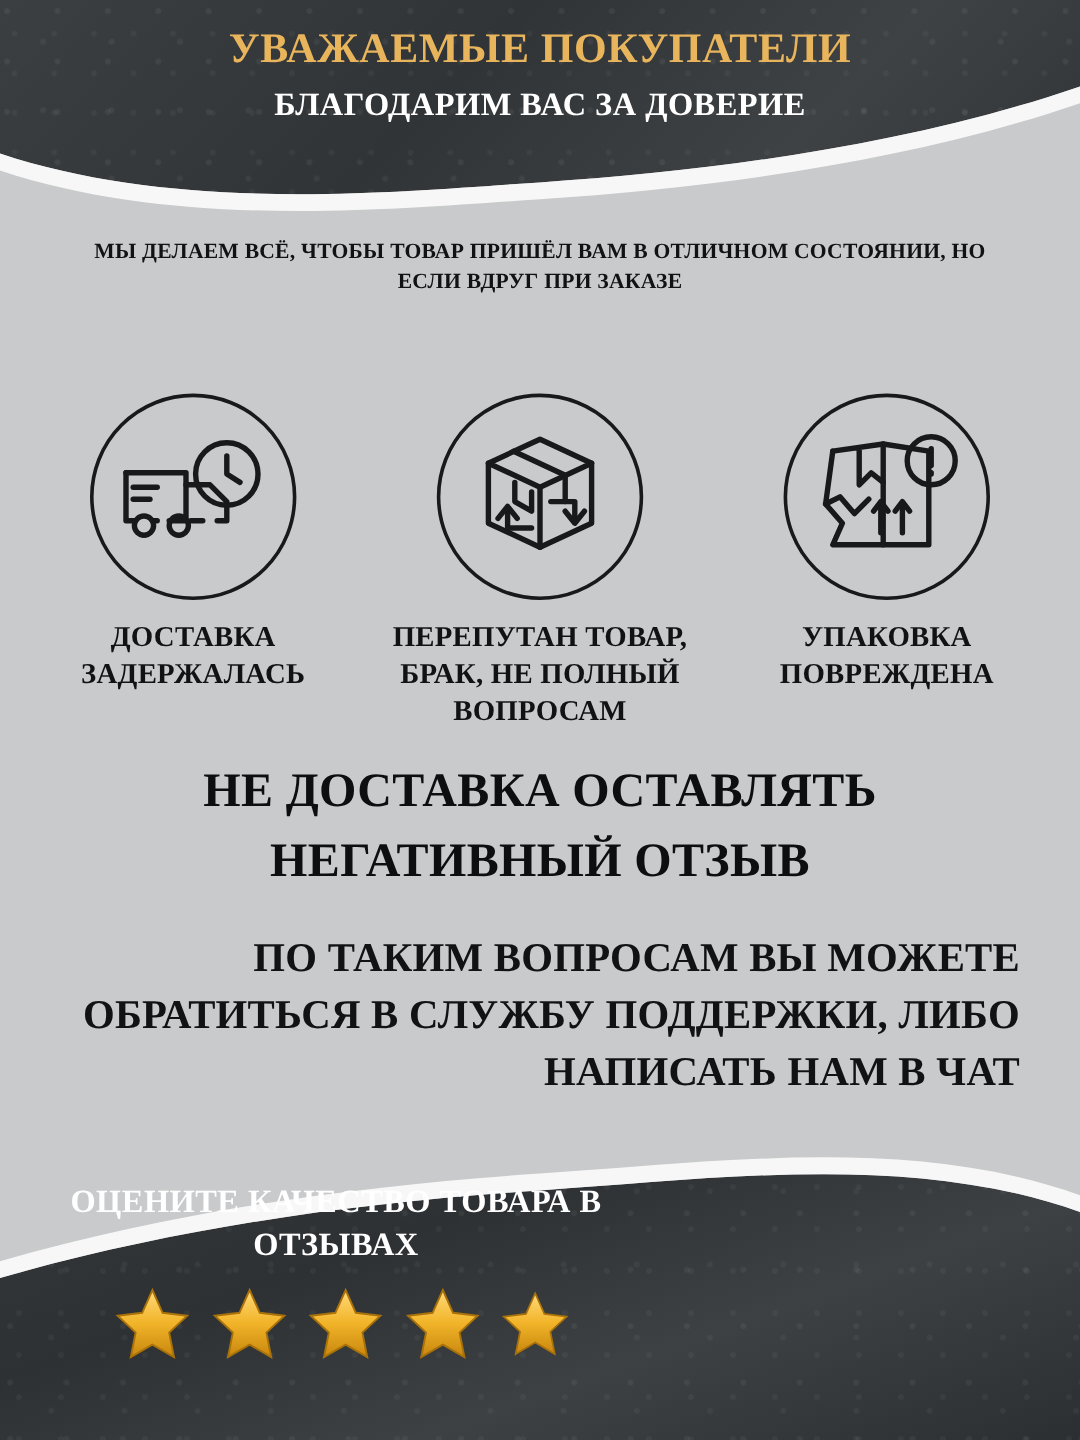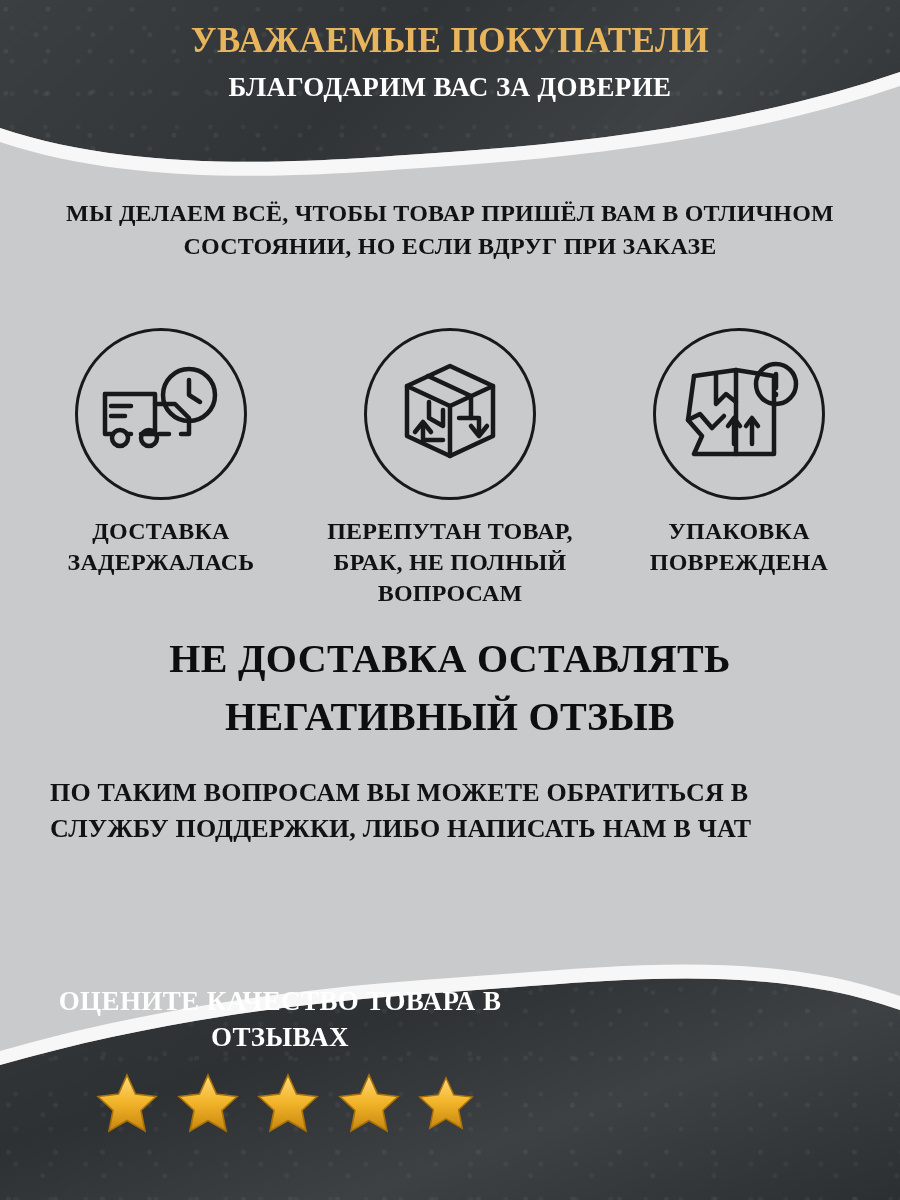--- a/index.html
+++ b/index.html
@@ -76,21 +76,21 @@
     letter-spacing: 0.4px;
     text-align: center;
   }
 
   
   .intro {
     position: absolute;
     left: 50px; top: 197px;
     width: 800px;
     text-align: center;
-    font-size: 24px;
+    font-size: 18px;
     font-weight: bold;
     color: #111214;
     line-height: 1.38;
     letter-spacing: 0.2px;
   }
 
   
   .icons {
     position: absolute;
     left: 30px; top: 328px;
@@ -135,22 +135,22 @@
     font-weight: bold;
     color: #0d0e10;
     line-height: 1.45;
     letter-spacing: 0.3px;
   }
 
   .subnote {
     position: absolute;
     left: 50px; top: 775px;
     width: 800px;
-    text-align: left;
-    font-size: 26px;
+    text-align: right;
+    font-size: 34px;
     font-weight: bold;
     color: #111214;
     line-height: 1.4;
     letter-spacing: 0.2px;
   }
 
   
   .footer {
     position: absolute;
     left: 0; bottom: 0;

